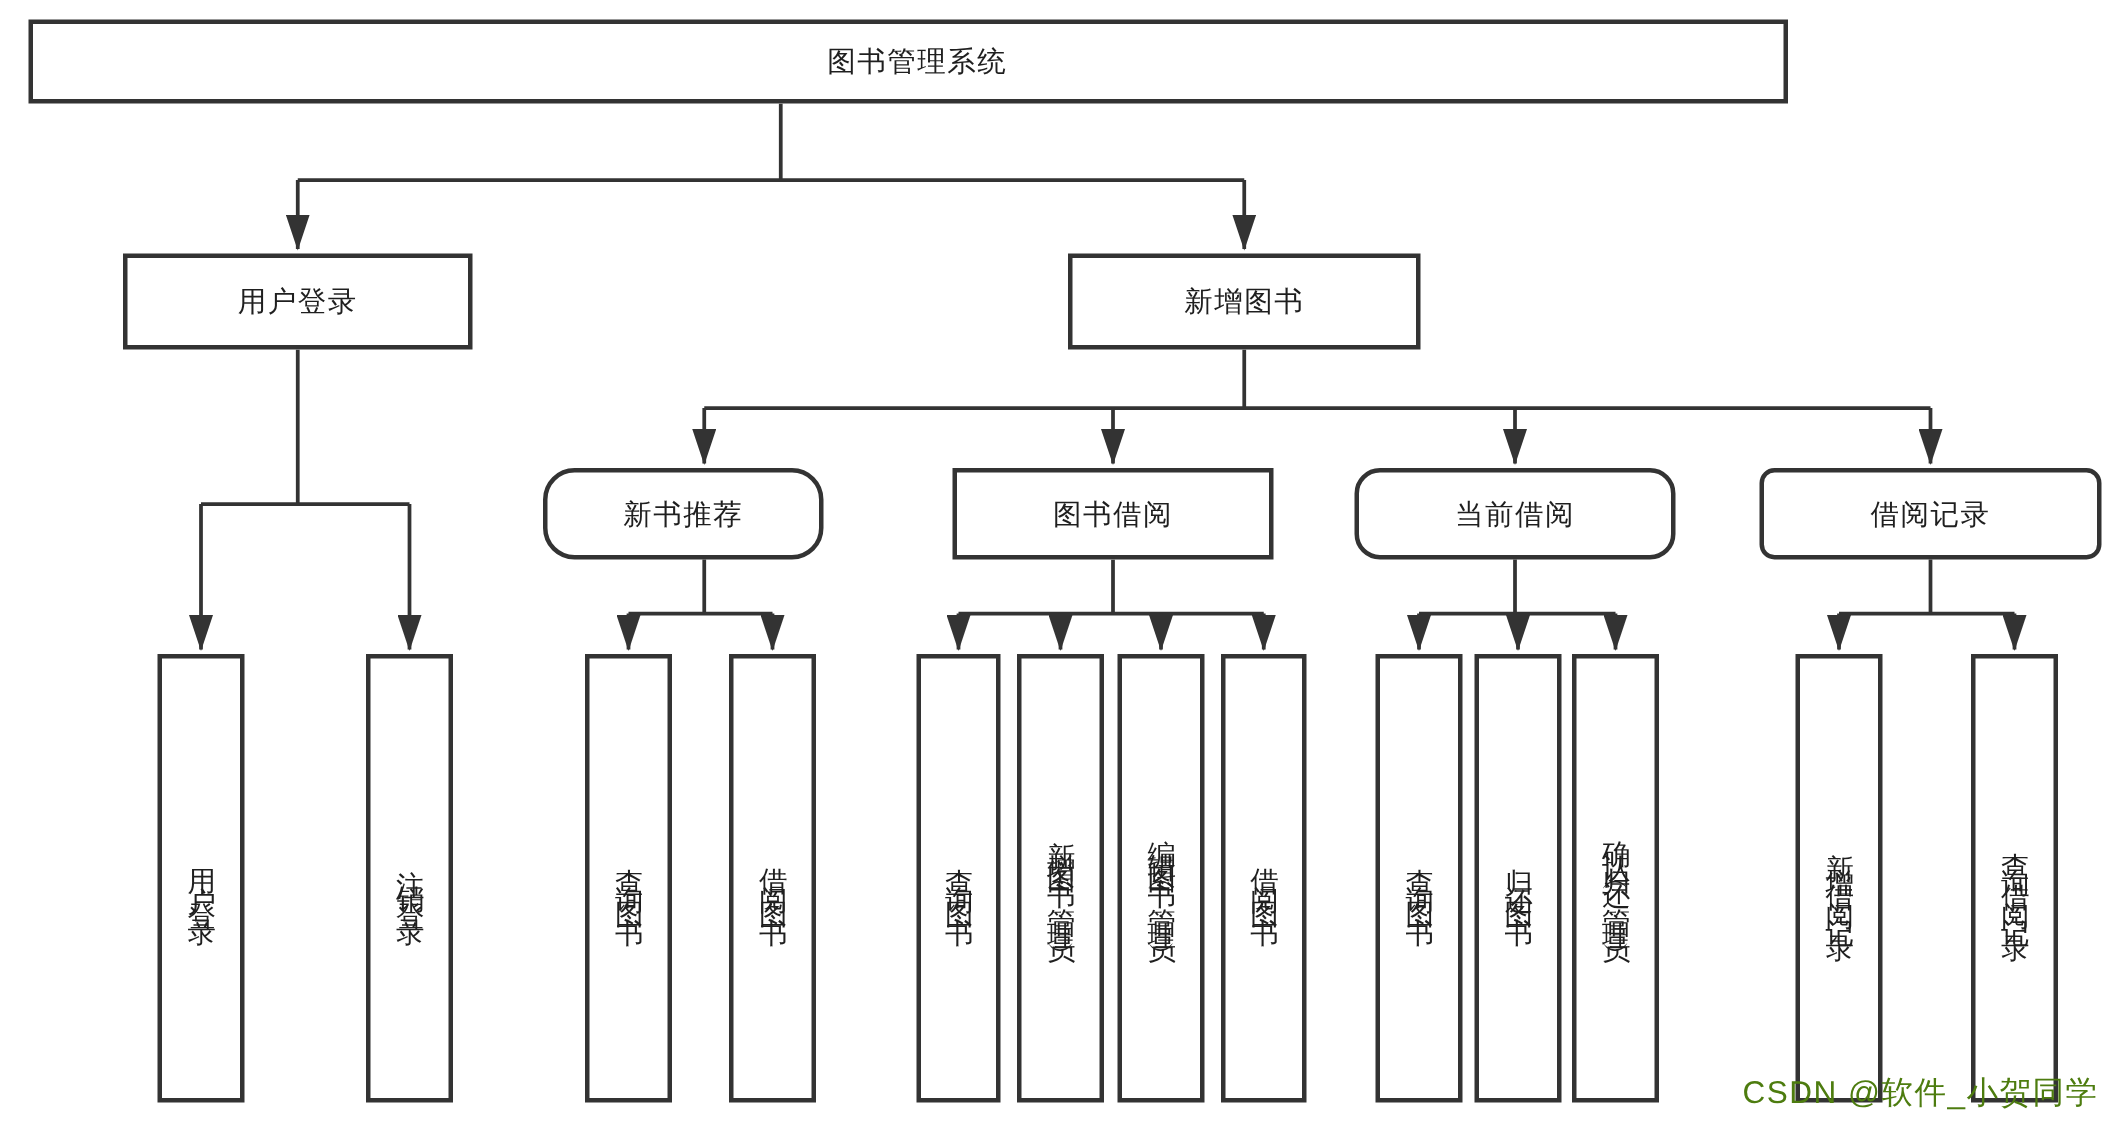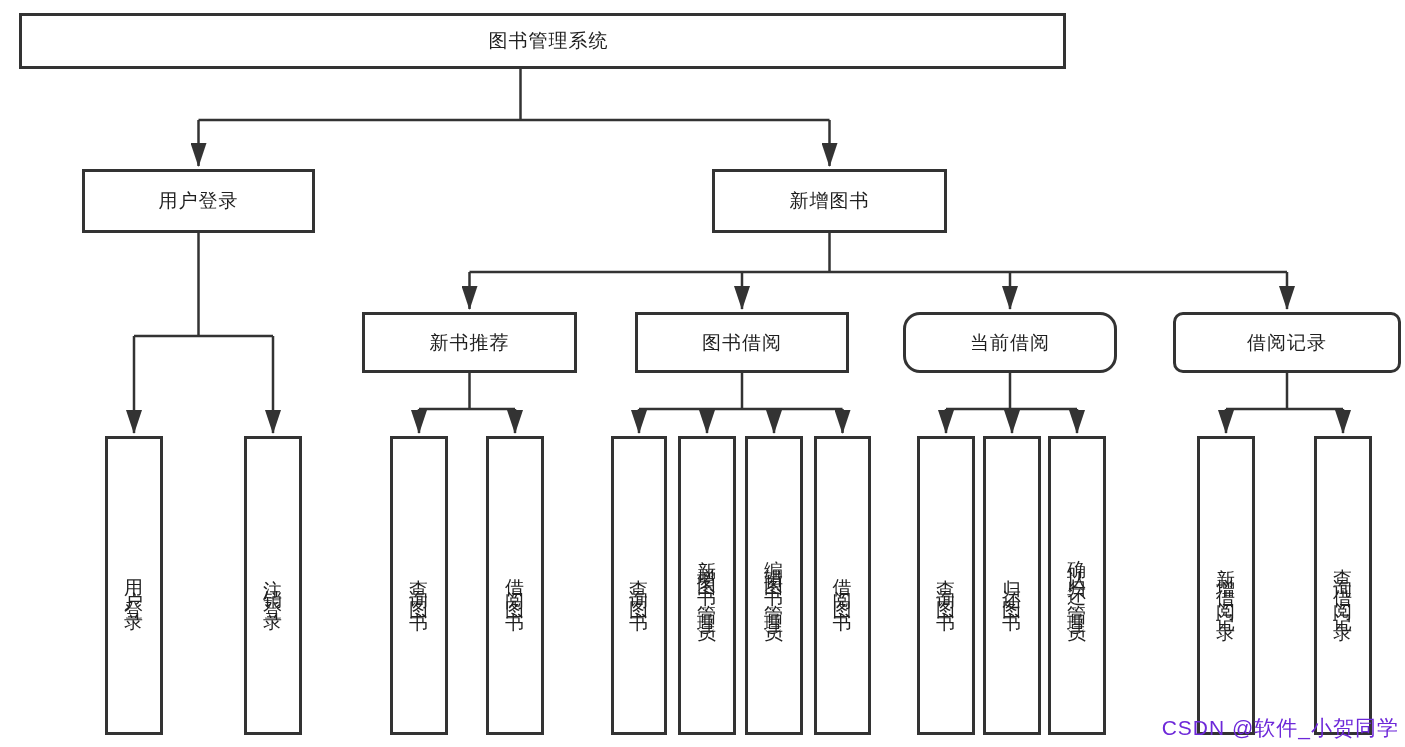--- a/index.html
+++ b/index.html
@@ -27,38 +27,38 @@
   }
   .vbox{
     writing-mode:vertical-rl;
     text-orientation:mixed;
     letter-spacing:11px;
     line-height:1;
     white-space:normal;
   }
   .vbox.tight{letter-spacing:9px;}
   
-  .n-root   {left:19px;  top:13px;  width:1047px;height:56px;padding-left:12px;}
+  .n-root   {left:19px;  top:13px;  width:1173px;height:56px;padding-left:12px;}
   .n-ulogin {left:82px;  top:169px; width:233px; height:64px;}
   .n-bmgmt  {left:712px; top:169px; width:235px; height:64px;}
-  .n-newrec {left:362px; top:312px; width:215px; height:61px;}
+  .n-newrec {left:362px; top:312px; width:187px; height:61px;border-radius:21px;}
   .n-bborrow{left:635px; top:312px; width:214px; height:61px;}
   .n-current{left:903px; top:312px; width:214px; height:61px;border-radius:17px;}
   .n-records{left:1173px;top:312px; width:228px; height:61px;border-radius:10px;}
   .leaf{top:436px;width:58px;height:299px;}
   .l-ul1{left:105px;} .l-ul2{left:244px;}
   .l-nr1{left:390px;} .l-nr2{left:486px;}
   .l-bb1{left:611px;width:56px;} .l-bb2{left:678px;} .l-bb3{left:745px;} .l-bb4{left:814px;width:57px;}
   .l-cb1{left:917px;} .l-cb2{left:983px;} .l-cb3{left:1048px;}
   .l-br1{left:1197px;} .l-br2{left:1314px;}
   #watermark{
     position:absolute;
     right:6px;top:714px;
     font-size:21px;
-    color:#6d28d9;
+    color:#4d7c0f;
     letter-spacing:1px;
     z-index:10;
     white-space:nowrap;
   }
 </style>
 </head>
 <body>
 
 <div id="canvas">
 

